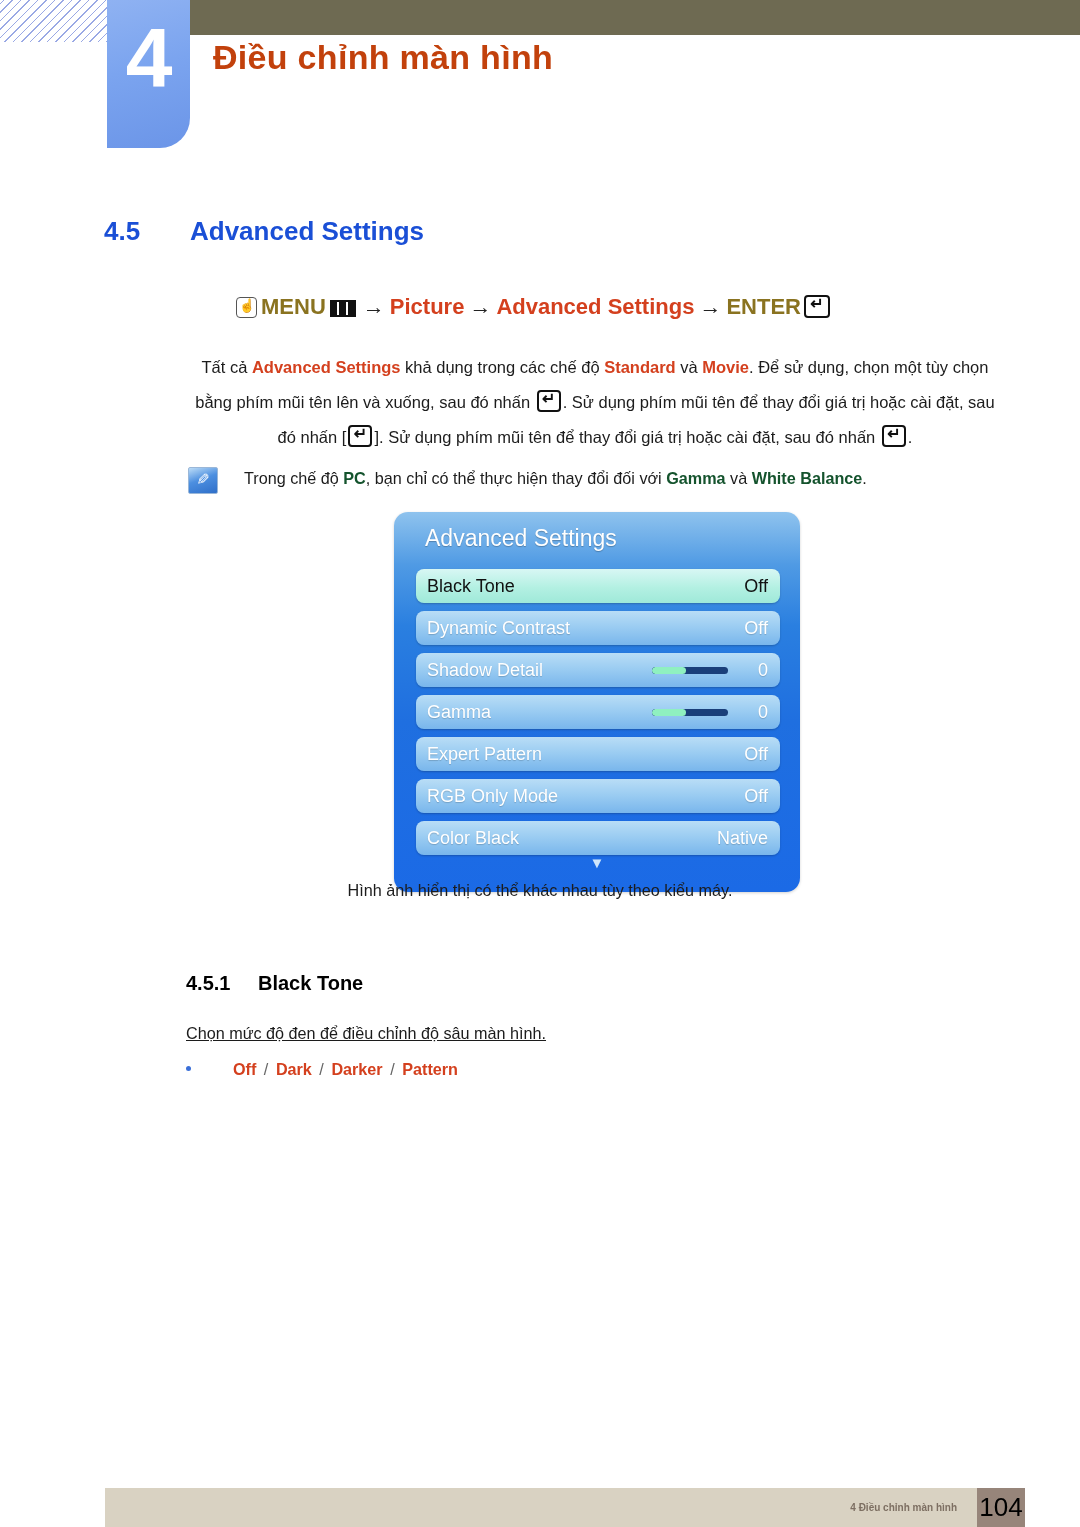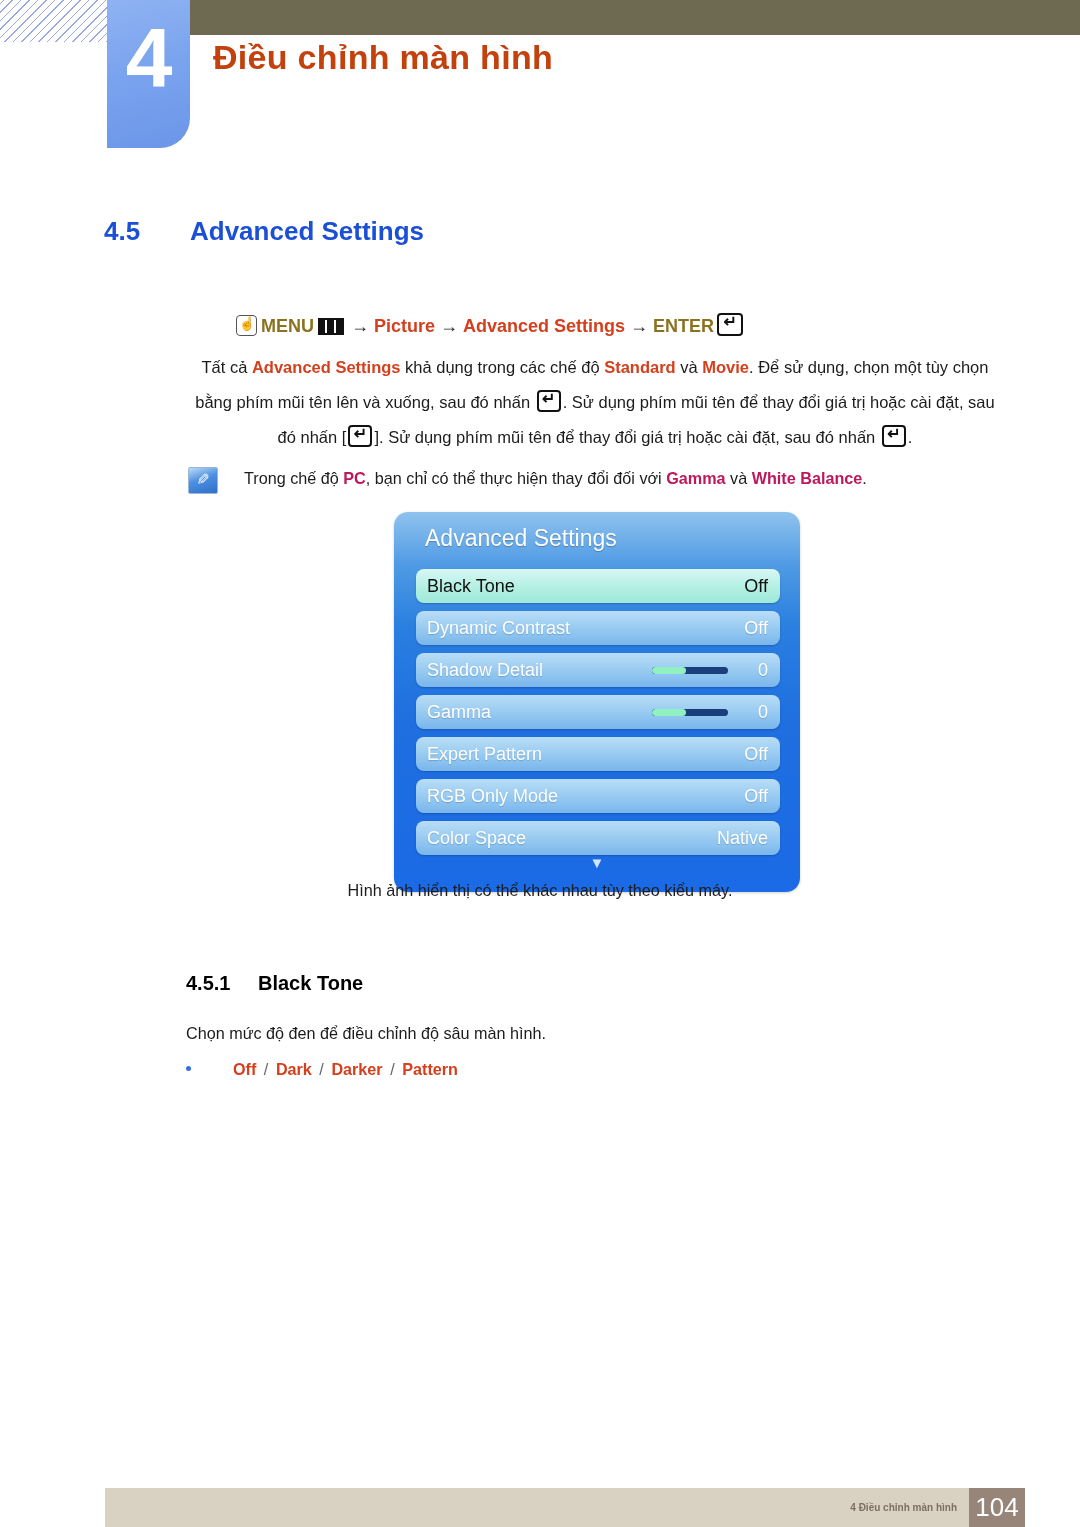--- a/index.html
+++ b/index.html
@@ -65,22 +65,22 @@
     font-size: 26px;
     font-weight: bold;
     color: #1a4fd6;
     white-space: nowrap;
   }
   .sec-heading .num { display: inline-block; width: 86px; }
 
   
   .menu-path {
     position: absolute;
-    left: 188px; top: 313px;
-    font-size: 18px;
+    left: 188px; top: 295px;
+    font-size: 22px;
     font-weight: bold;
     white-space: nowrap;
     line-height: 22px;
     padding-left: 48px;
   }
   .menu-path .olive { color: #8a7320; }
   .menu-path .red   { color: #d4401e; }
   .menu-path .arrow { color: #222; font-weight: normal; padding: 0 5px; }
 
   .ico-hand {
@@ -179,21 +179,21 @@
     content: "✎";
     position: absolute;
     left: 0; right: 0; top: -1px;
     text-align: center;
     color: #fff;
     font-size: 16px;
     line-height: 25px;
     transform: scaleX(-1);
   }
   .note-text { padding-left: 56px; display: block; }
-  .note-text b { color: #be185d; }
+  .note-text b { color: #14532d; }
 
   
   .osd {
     position: absolute;
     left: 394px; top: 512px;
     width: 406px; height: 380px;
     border-radius: 14px;
     background: linear-gradient(180deg,
        #8fc3ee 0%, #4f9ae4 14%, #2a7fe0 30%, #1f6fe0 55%, #1b6ae6 100%);
     box-shadow: 0 1px 3px rgba(0,0,0,.18);
@@ -281,20 +281,21 @@
     color: #000000;
     white-space: nowrap;
   }
   .sub-heading .num { display: inline-block; width: 72px; }
 
   .sub-par {
     position: absolute;
     left: 186px; top: 1024px;
     font-size: 16.2px;
     color: #1c1c1c;
+    text-decoration: underline;
   }
 
   .bullet-row {
     position: absolute;
     left: 186px; top: 1060px;
     font-size: 16.2px;
     font-weight: bold;
     white-space: nowrap;
   }
   .bullet-dot {
@@ -320,23 +321,23 @@
     right: 68px; top: 0;
     line-height: 39px;
     font-size: 10px;
     font-weight: bold;
     color: #7d6f62;
     white-space: nowrap;
   }
   .footer-page {
     position: absolute;
     right: 0px; top: 0;
-    width: 56px; height: 39px;
+    width: 48px; height: 39px;
     background: #97857a;
-    color: #ffffff;
+    color: #000000;
     font-size: 26px;
     text-align: center;
     line-height: 39px;
     font-weight: normal;
     margin-left: 16px;
   }
 </style>
 </head>
 <body>
 
@@ -391,21 +392,21 @@
       </div>
       <div class="osd-row">
         <span class="osd-label">Expert Pattern</span>
         <span class="osd-value">Off</span>
       </div>
       <div class="osd-row">
         <span class="osd-label">RGB Only Mode</span>
         <span class="osd-value">Off</span>
       </div>
       <div class="osd-row">
-        <span class="osd-label">Color Space</span>
+        <span class="osd-label">Color Black</span>
         <span class="osd-value">Native</span>
       </div>
     </div>
   <div class="osd-chevron">▼</div>
 </div>
 <div class="osd-caption">Hình ảnh hiển thị có thể khác nhau tùy theo kiểu máy.</div>
 
 <div class="sub-heading">
   <span class="num">4.5.1</span><span>Black Tone</span>
 </div>

